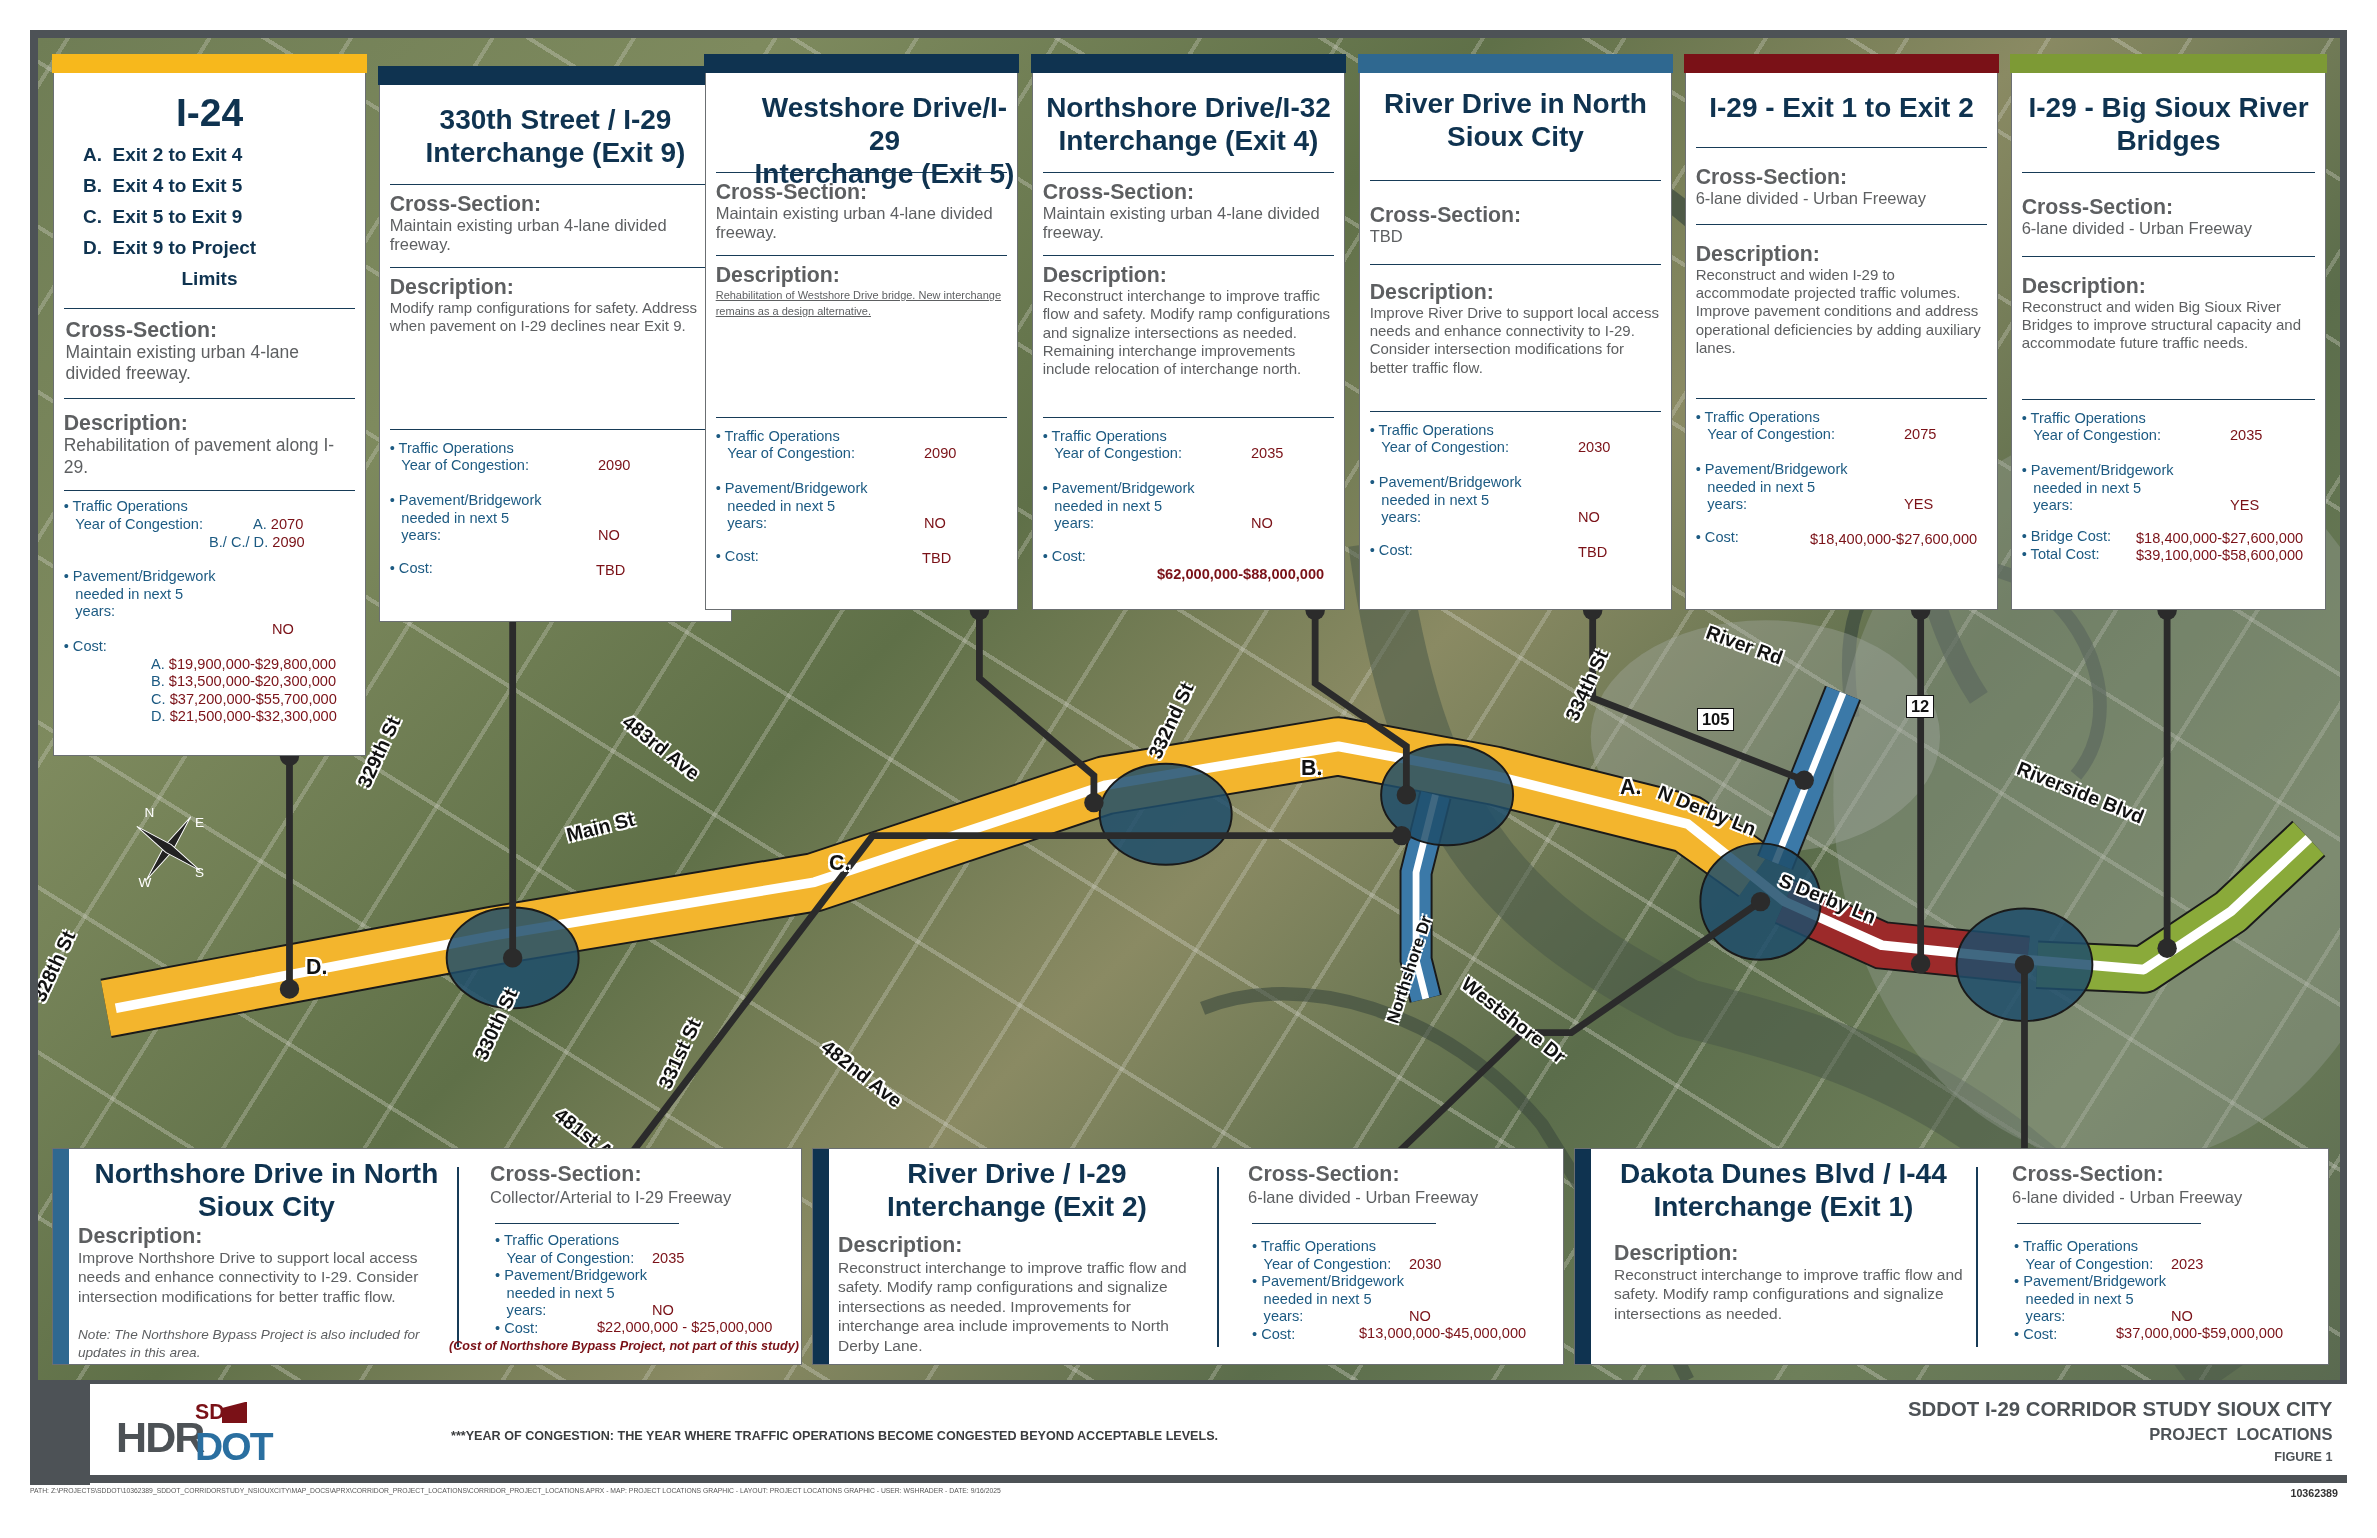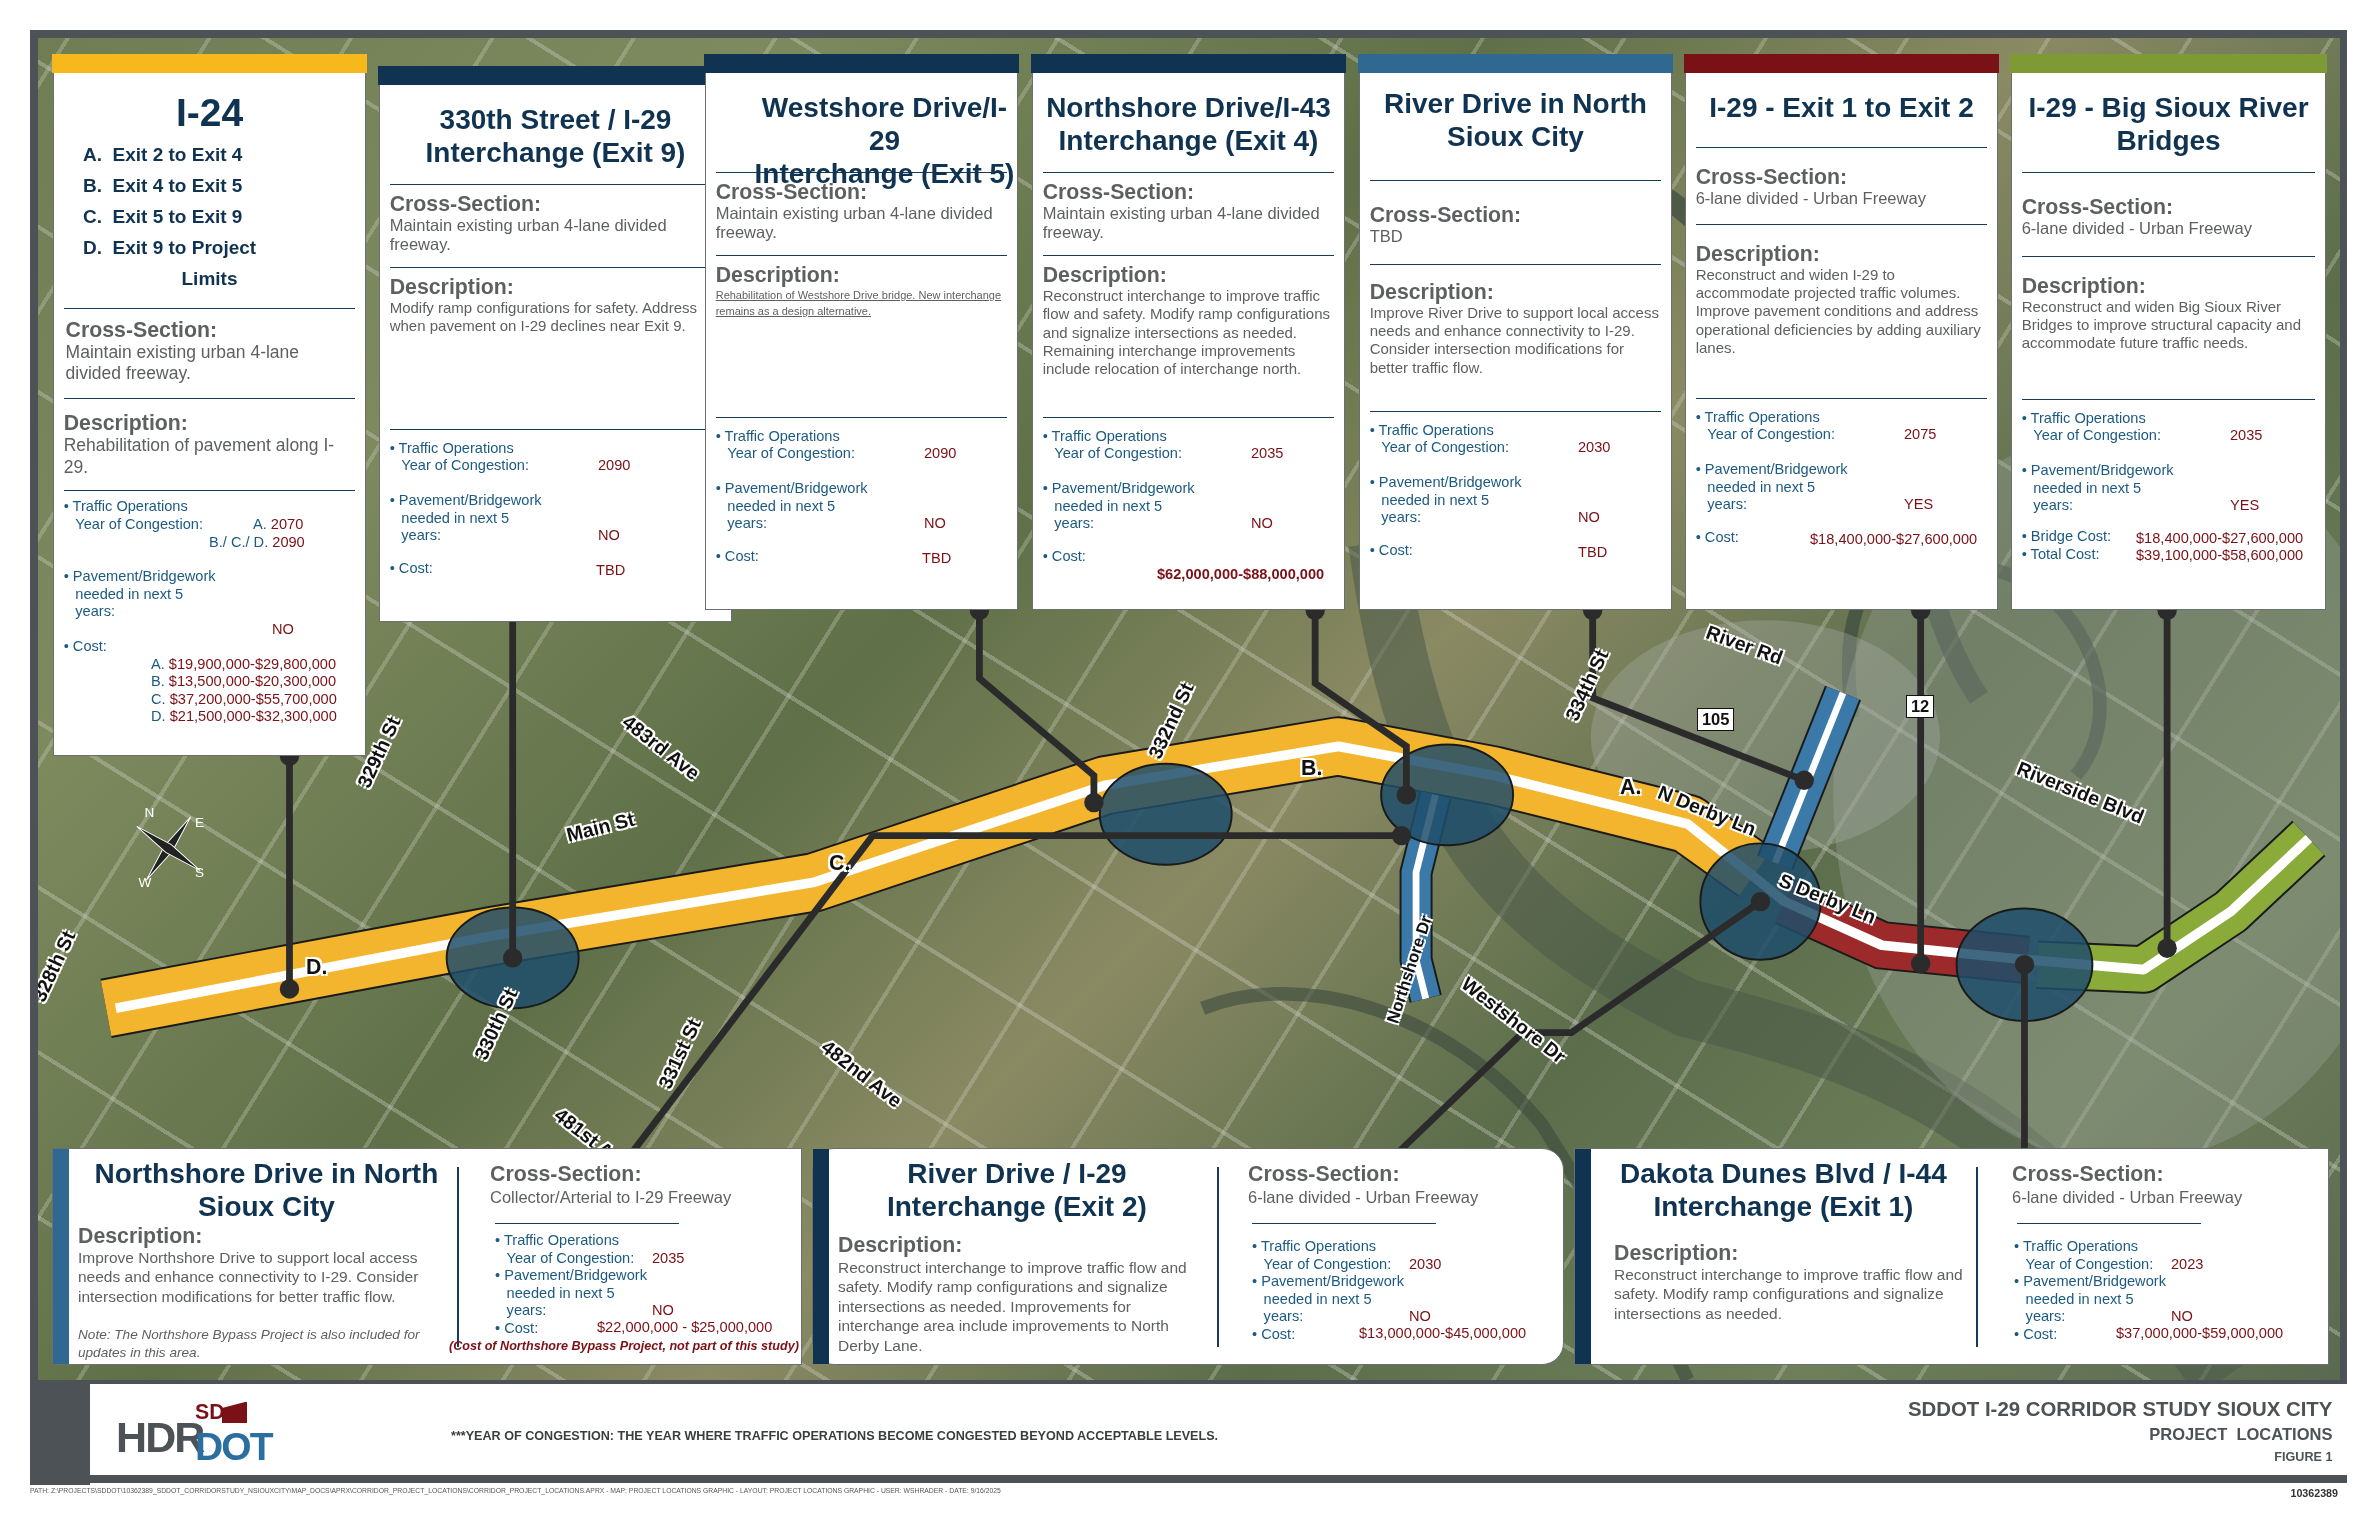--- a/index.html
+++ b/index.html
@@ -244,21 +244,21 @@
     <div style="padding-left:11.6px;">years:</div>
     <div class="val" style="position:absolute;left:218px;top:97px;">NO</div>
     <div style="margin-top:15.5px;">• Cost:</div>
     <div class="val" style="position:absolute;left:216px;top:132px;">TBD</div>
   </div>
 </div>
 
 <div class="panel" style="left:1032px;top:72px;width:313px;height:538px;">
   <div class="bar" style="background:#0f3350;"></div>
   <div style="padding-top:17.5px;height:99px;">
-    <div class="ptitle">Northshore Drive/I-43</div>
+    <div class="ptitle">Northshore Drive/I-32</div>
     <div class="ptitle">Interchange (Exit 4)</div>
   </div>
   <hr>
   <div style="padding:7.8px 9.7px 0 9.7px;height:82px;">
     <div class="h">Cross-Section:</div>
     <div class="t">Maintain existing urban 4-lane divided freeway.</div>
   </div>
   <hr>
   <div style="padding:7.8px 9.7px 0 9.7px;height:161px;">
     <div class="h">Description:</div>
@@ -387,21 +387,21 @@
     <div>• Pavement/Bridgework</div>
     <div style="padding-left:11.6px;">needed in next 5</div>
     <div style="padding-left:11.6px;">years:</div>
     <div class="val" style="position:absolute;left:157px;top:70px;">NO</div>
     <div>• Cost:</div>
     <div class="val" style="position:absolute;left:102px;top:87px;">$22,000,000 - $25,000,000</div>
   </div>
   <div class="val" style="position:absolute;left:396px;top:190px;font-size:12.6px;font-style:italic;font-weight:bold;">(Cost of Northshore Bypass Project, not part of this study)</div>
 </div>
 
-<div class="bot" style="left:812px;top:1148px;width:752px;height:217px;border-radius:22px;">
+<div class="bot" style="left:812px;top:1148px;width:752px;height:217px;">
   <div class="lbar" style="background:#0f3350;"></div>
   <div class="ptitle" style="left:19.4px;top:7.8px;width:369px;">River Drive / I-29</div>
   <div class="ptitle" style="left:19.4px;top:41px;width:369px;">Interchange (Exit 2)</div>
   <div class="h" style="left:25px;top:85px;">Description:</div>
   <div class="t" style="left:25px;top:109px;width:369px;font-size:15.5px;line-height:19.4px;">Reconstruct interchange to improve traffic flow and safety. Modify ramp configurations and signalize intersections as needed. Improvements for interchange area include improvements to North Derby Lane.</div>
   <div class="vline" style="left:404px;"></div>
   <div class="h" style="left:435px;top:13.6px;">Cross-Section:</div>
   <div class="t" style="left:435px;top:39px;">6-lane divided - Urban Freeway</div>
   <div style="position:absolute;left:439px;top:74px;width:184px;border-top:1.9px solid #173b57;"></div>
   <div class="stats" style="position:absolute;left:439px;top:89px;width:301px;">

